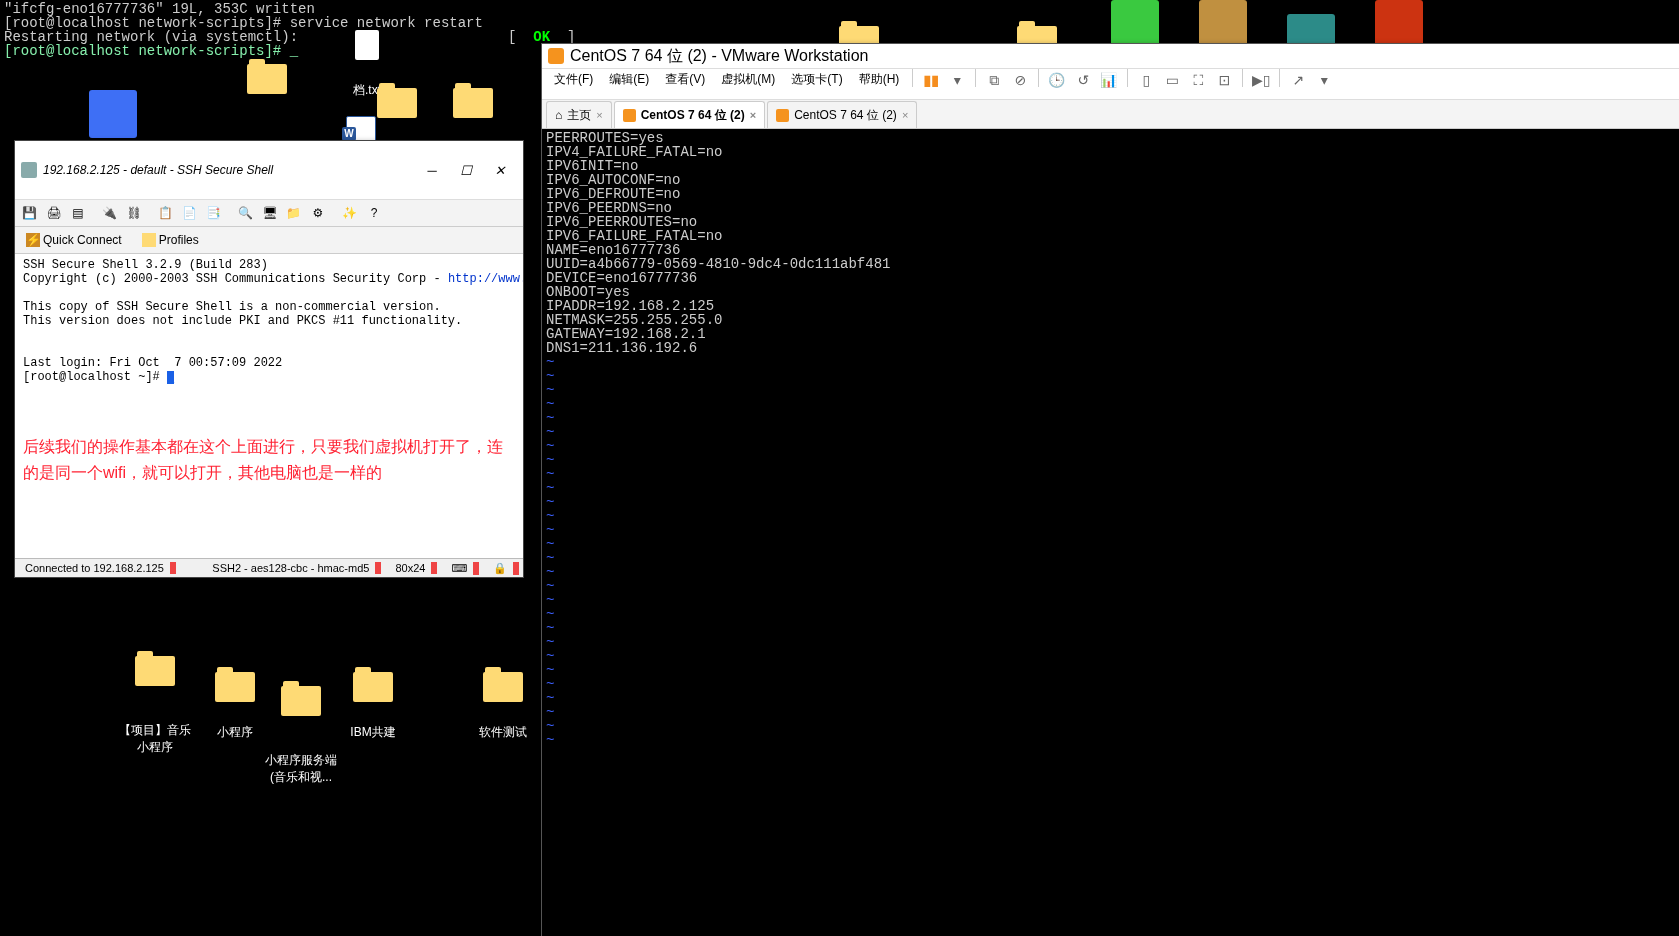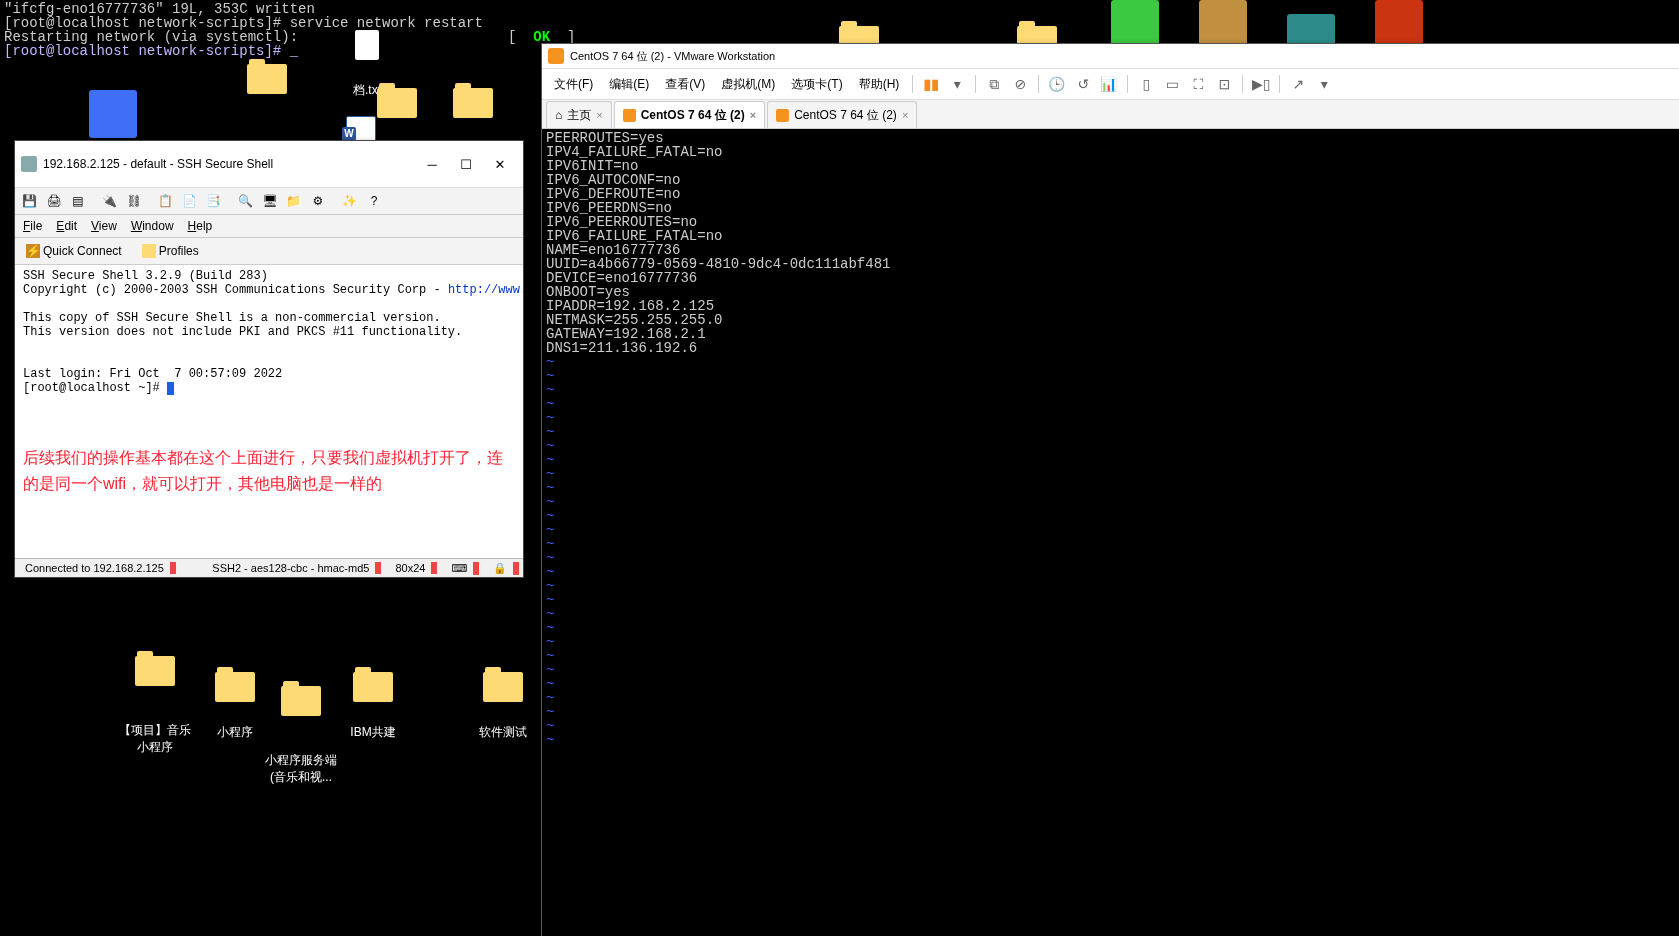--- a/index.html
+++ b/index.html
@@ -8,21 +8,21 @@
   .desktop-icon .di-img { width:48px; height:48px; margin:0 auto 4px; border-radius:3px; }
   .di-txt { width:24px; height:30px; background:#fff; border-radius:2px; margin:10px auto; }
   .di-folder { width:40px; height:30px; background:#feda75; border-radius:2px; margin:8px auto 0; position:relative; }
   .di-folder::before { content:""; position:absolute; top:-5px; left:2px; width:16px; height:6px; background:#feda75; border-radius:2px 2px 0 0; }
   .di-word { width:28px; height:34px; background:#fff; border:1px solid #2b579a; border-radius:2px; margin:6px auto 0; position:relative; }
   .di-word::before { content:"W"; color:#fff; background:#2b579a; position:absolute; top:10px; left:-5px; width:14px; height:14px; font-size:10px; line-height:14px; text-align:center; border-radius:2px; font-weight:bold; }
   .di-app { width:40px; height:40px; background:#333; border-radius:6px; margin:4px auto 0; }
 
   
   .ssh-window { position:absolute; left:14px; top:140px; width:508px; height:436px; background:#fff; border:1px solid #444; box-shadow:2px 2px 6px rgba(0,0,0,.4); display:flex; flex-direction:column; }
-  .ssh-titlebar { height:26px; background:#fff; color:#000; display:flex; align-items:center; padding:10px 6px; font-size:12px; border-bottom:1px solid #ddd; }
+  .ssh-titlebar { height:26px; background:#fff; color:#000; display:flex; align-items:center; padding:16px 6px; font-size:12px; border-bottom:1px solid #ddd;font-style:italic; }
   .ssh-titlebar .ticon { width:16px; height:16px; background:#8aa; border-radius:2px; margin-right:6px; }
   .ssh-titlebar .controls { margin-left:auto; display:flex; }
   .ssh-titlebar .ctrl { width:34px; height:22px; display:flex; align-items:center; justify-content:center; font-size:13px; cursor:pointer; }
   .ssh-toolbar1 { height:26px; background:#f3f3f3; display:flex; align-items:center; padding:0 4px; border-bottom:1px solid #ccc; gap:2px; }
   .tb-btn { width:20px; height:20px; display:flex; align-items:center; justify-content:center; border:1px solid transparent; font-size:12px; cursor:pointer; }
   .tb-sep { width:6px; }
   .ssh-menubar { height:22px; display:flex; align-items:center; padding:0 8px; gap:14px; font-size:12px; border-bottom:1px solid #ccc; background:#f3f3f3; }
   .ssh-menubar span { cursor:pointer; }
   .ssh-menubar span u { text-decoration:underline; }
   .ssh-toolbar2 { height:26px; background:#f3f3f3; display:flex; align-items:center; padding:0 4px; border-bottom:1px solid #ccc; gap:6px; font-size:12px; }
@@ -32,23 +32,23 @@
   .ssh-term { flex:1; background:#fff; color:#000; font-family:"Courier New",monospace; font-size:12px; padding:4px 8px; overflow:auto; white-space:pre; line-height:14px; }
   .ssh-term a { color:#0033cc; }
   .ssh-term .cursor { background:#1a60e6; color:#1a60e6; display:inline-block; width:7px; height:13px; vertical-align:text-bottom; }
   .ssh-annotation { color:#f23; font-family:"Microsoft YaHei",sans-serif; font-size:16px; line-height:26px; white-space:normal; margin-top:50px; }
   .ssh-status { height:18px; border-top:1px solid #bbb; background:#f0f0f0; display:flex; align-items:center; font-size:11px; padding:0 4px; gap:8px; }
   .ssh-status .cell { border-right:6px solid #ef4444; padding:0 6px; }
   .ssh-status .spacer { flex:1; }
 
   
   .vm-window { position:absolute; left:541px; top:43px; right:0; width:1138px; height:893px; background:#000; border:1px solid #555; box-shadow:2px 2px 6px rgba(0,0,0,.4); display:flex; flex-direction:column; }
-  .vm-titlebar { height:24px; background:#fff; display:flex; align-items:center; padding:0 6px; font-size:11px; color:#000; border-bottom:1px solid #ddd; }
+  .vm-titlebar { height:24px; background:#fff; display:flex; align-items:center; padding:0 6px; font-size:16px; color:#000; border-bottom:1px solid #ddd; }
   .vm-titlebar .ticon { width:16px; height:16px; background:#f5931e; border-radius:3px; margin-right:6px; }
-  .vm-menubar { height:30px; background:#fff; display:flex; align-items:center; padding:0 6px; border-bottom:1px solid #ddd; gap:4px; font-size:12px; }
+  .vm-menubar { height:30px; background:#fff; display:flex; padding:0 6px; border-bottom:1px solid #ddd; gap:4px; font-size:12px; }
   .vm-menubar .mitem { padding:2px 6px; cursor:pointer; }
   .vm-menubar .msep { width:1px; height:18px; background:#ccc; margin:0 3px; }
   .vm-menubar .icbtn { width:22px; height:22px; display:flex; align-items:center; justify-content:center; cursor:pointer; color:#666; font-size:14px; }
   .vm-menubar .icbtn.orange { color:#f58d1e; font-weight:bold; }
   .vm-tabs { height:28px; background:#f4f4f4; display:flex; align-items:flex-end; border-bottom:1px solid #ccc; font-size:12px; padding-left:4px; }
   .vm-tab { height:26px; background:#f4f4f4; border:1px solid #ccc; border-bottom:none; border-radius:3px 3px 0 0; display:flex; align-items:center; padding:0 8px; margin-right:2px; cursor:pointer; gap:5px; position:relative; }
   .vm-tab.active { background:#fff; font-weight:bold; }
   .vm-tab .close { font-size:11px; color:#888; cursor:pointer; }
   .vm-tab .home { font-size:12px; }
   .vm-tab .vmic { width:13px; height:13px; background:#f5931e; border-radius:2px; }
@@ -179,27 +179,20 @@
       <div class="tb-btn">📑</div>
       <div class="tb-sep"></div>
       <div class="tb-btn">🔍</div>
       <div class="tb-btn">🖥</div>
       <div class="tb-btn">📁</div>
       <div class="tb-btn">⚙</div>
       <div class="tb-sep"></div>
       <div class="tb-btn">✨</div>
       <div class="tb-btn">?</div>
     </div>
-    <div class="ssh-menubar">
-      <span><u>F</u>ile</span>
-      <span><u>E</u>dit</span>
-      <span><u>V</u>iew</span>
-      <span><u>W</u>indow</span>
-      <span><u>H</u>elp</span>
-    </div>
     <div class="ssh-toolbar2">
       <div class="tb2-btn">
         <span class="ic">⚡</span>
         <span>Quick Connect</span>
       </div>
       <div class="tb2-btn">
         <span class="ic fold"></span>
         <span>Profiles</span>
       </div>
     </div>
@@ -316,15 +309,15 @@
 <span class="tilde">~</span>
 <span class="tilde">~</span>
 <span class="tilde">~</span>
 <span class="tilde">~</span>
 </div>
   </div>
 
   <div class="vm-console bottom-messages" id="vm-bottom"><span style="color:#ccc;">"ifcfg-eno16777736" 19L, 353C written</span>
 <span style="color:#ccc;">[root@localhost network-scripts]# </span><span style="color:#ccc;">service network restart</span>
 <span style="color:#ccc;text-align:right;">Restarting network (via systemctl):                         </span><span class="ok-bracket">[  </span><span class="ok-word">OK</span><span class="ok-bracket">  ]</span>
-<span style="color:#c4b5fd;">[root@localhost network-scripts]# _</span></div>
+<span style="color:#86efac;">[root@localhost network-scripts]# _</span></div>
 
 </div>
 
 </body></html>

